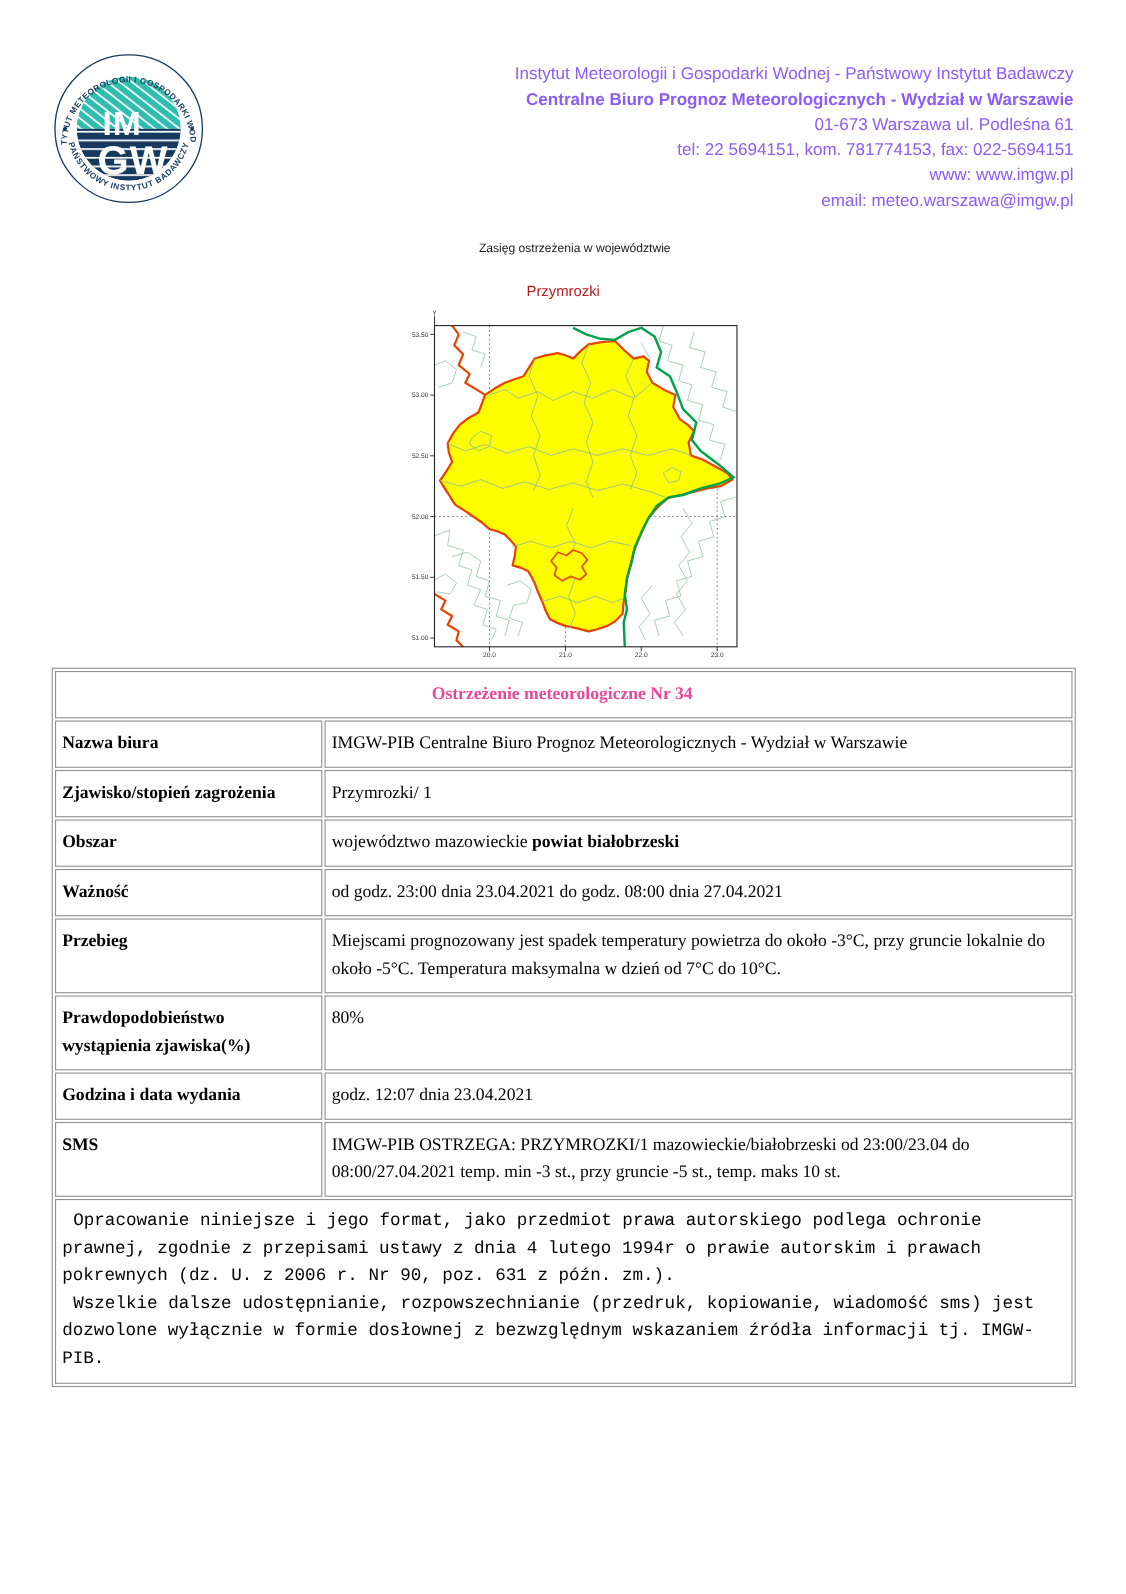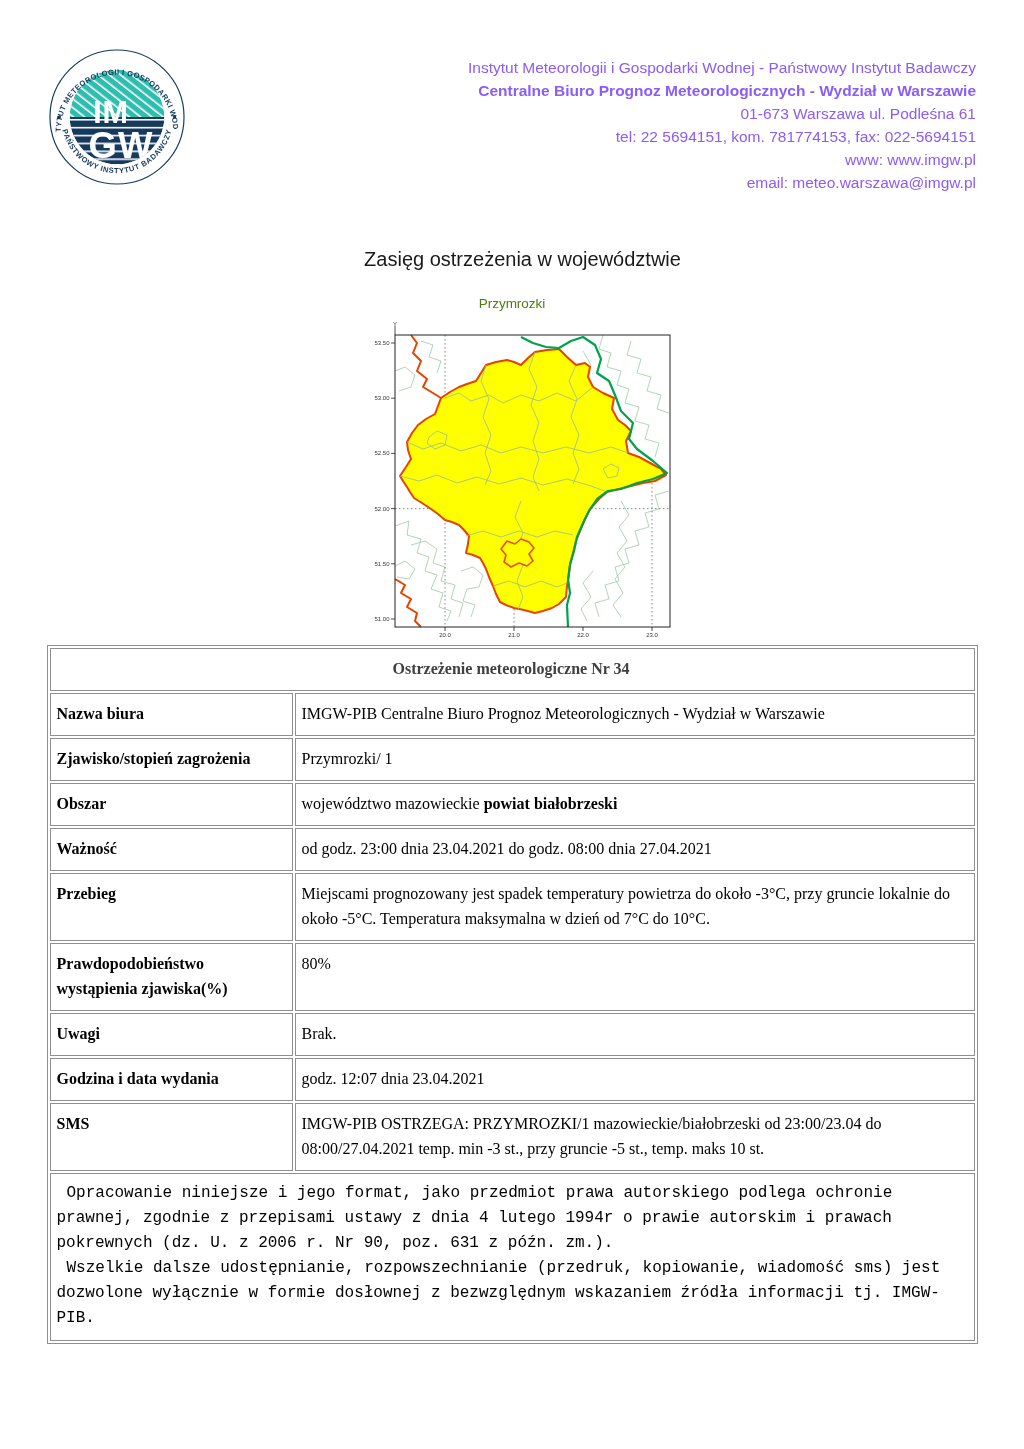--- a/index.html
+++ b/index.html
@@ -6,31 +6,31 @@
   .page{width:1024px;height:1449px;background:#fff;position:relative;overflow:hidden;
         font-family:"Liberation Serif",serif;color:#000;}
   
   .hdr{display:flex;justify-content:space-between;align-items:flex-start;
        padding:48px 48px 0 48px;}
   .logo-wrap{width:138px;height:138px;flex:0 0 auto;}
   .contact{font-family:"Liberation Sans",sans-serif;font-size:15.5px;line-height:23px;
            color:#8b5cf6;text-align:right;padding-top:8px;}
   .contact .bold{font-weight:bold;}
   
-  .map-title{font-family:"Liberation Sans",sans-serif;font-size:20px;color:#1a1a1a;
-             text-align:center;margin-top:54px;padding-left:21px;}
-  .map-sub{font-family:"Liberation Sans",sans-serif;font-size:13.5px;color:#4d7c0f;
+  .map-title{font-family:"Liberation Sans",sans-serif;font-size:11px;color:#1a1a1a;
+             text-align:center;margin-top:26px;padding-left:21px;}
+  .map-sub{font-family:"Liberation Sans",sans-serif;font-size:13.5px;color:#b91c1c;
            text-align:center;margin-top:25px;}
   .map-box{width:302px;margin:10px auto 0 auto;transform:translateX(10px);}
   
   table.wtable{width:931px;margin:2px auto 0 auto;border-collapse:separate;border-spacing:2px;
                border:1px solid #8f8f8f;background:#fff;table-layout:fixed;}
   table.wtable td{border:1px solid #8f8f8f;vertical-align:top;font-size:16px;line-height:25px;
                   padding:7px 8px 9px 6px;word-wrap:break-word;}
-  td.title-cell{text-align:center;color:#404040;font-weight:bold;font-size:20px;
+  td.title-cell{text-align:center;color:#ec4899;font-weight:bold;font-size:20px;
                 padding:11px 6px 13px 6px;}
   td.lbl{font-weight:bold;white-space:pre-line;}
   td.legal{font-size:16px;line-height:26px;padding:6px 8px 10px 8px;}
   td.legal p{margin:0;text-indent:10px;font-family:Liberation Mono, monospace;}
   .bold-part{font-weight:bold;}
 </style>
 </head>
 <body>
 
 <div class="page">
@@ -196,24 +196,20 @@
     <tr>
       <td class="lbl">Przebieg</td>
       <td>Miejscami prognozowany jest spadek temperatury powietrza do około -3°C, przy gruncie lokalnie do około -5°C. Temperatura maksymalna w dzień od 7°C do 10°C.</td>
     </tr>
     <tr>
       <td class="lbl">Prawdopodobieństwo
 wystąpienia zjawiska(%)</td>
       <td>80%</td>
     </tr>
     <tr>
-      <td class="lbl">Uwagi</td>
-      <td>Brak.</td>
-    </tr>
-    <tr>
       <td class="lbl">Godzina i data wydania</td>
       <td>godz. 12:07 dnia 23.04.2021</td>
     </tr>
     <tr>
       <td class="lbl">SMS</td>
       <td>IMGW-PIB OSTRZEGA: PRZYMROZKI/1 mazowieckie/białobrzeski od 23:00/23.04 do 08:00/27.04.2021 temp. min -3 st., przy gruncie -5 st., temp. maks 10 st.</td>
     </tr>
     <tr>
       <td colspan="2" class="legal">
         <p>Opracowanie niniejsze i jego format, jako przedmiot prawa autorskiego podlega ochronie prawnej, zgodnie z przepisami ustawy z dnia 4 lutego 1994r o prawie autorskim i prawach pokrewnych (dz. U. z 2006 r. Nr 90, poz. 631 z późn. zm.).</p>

